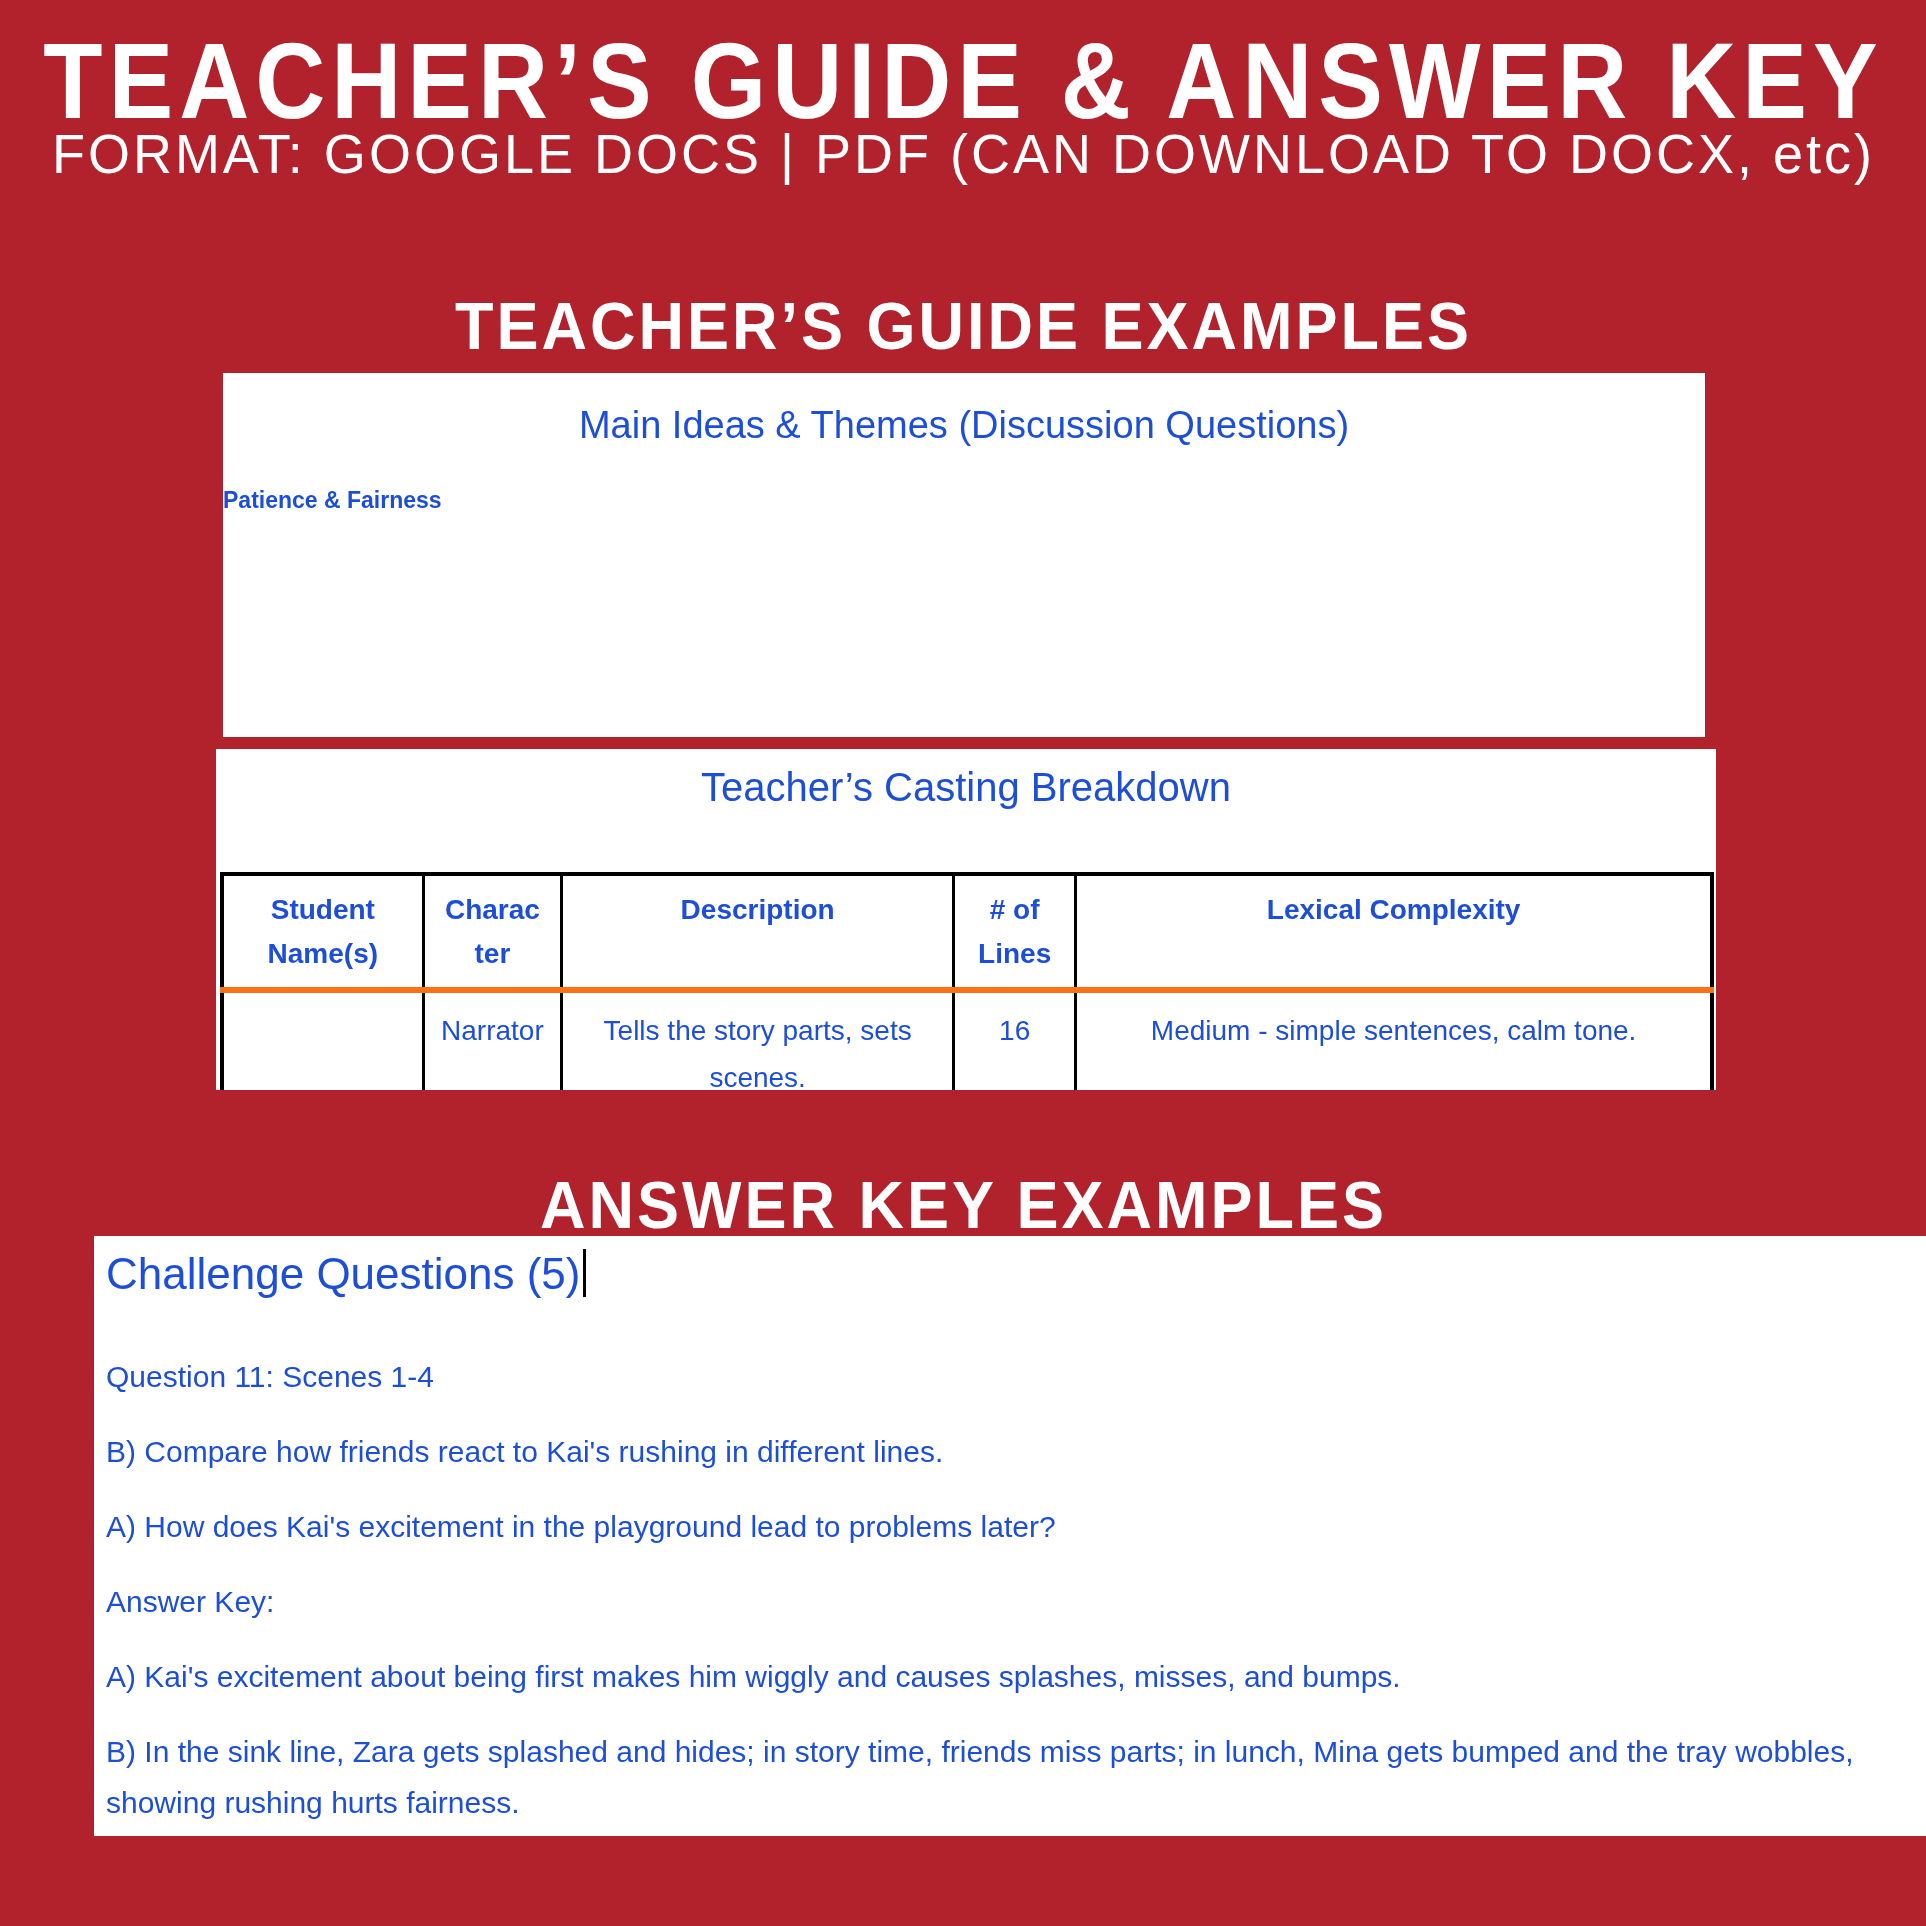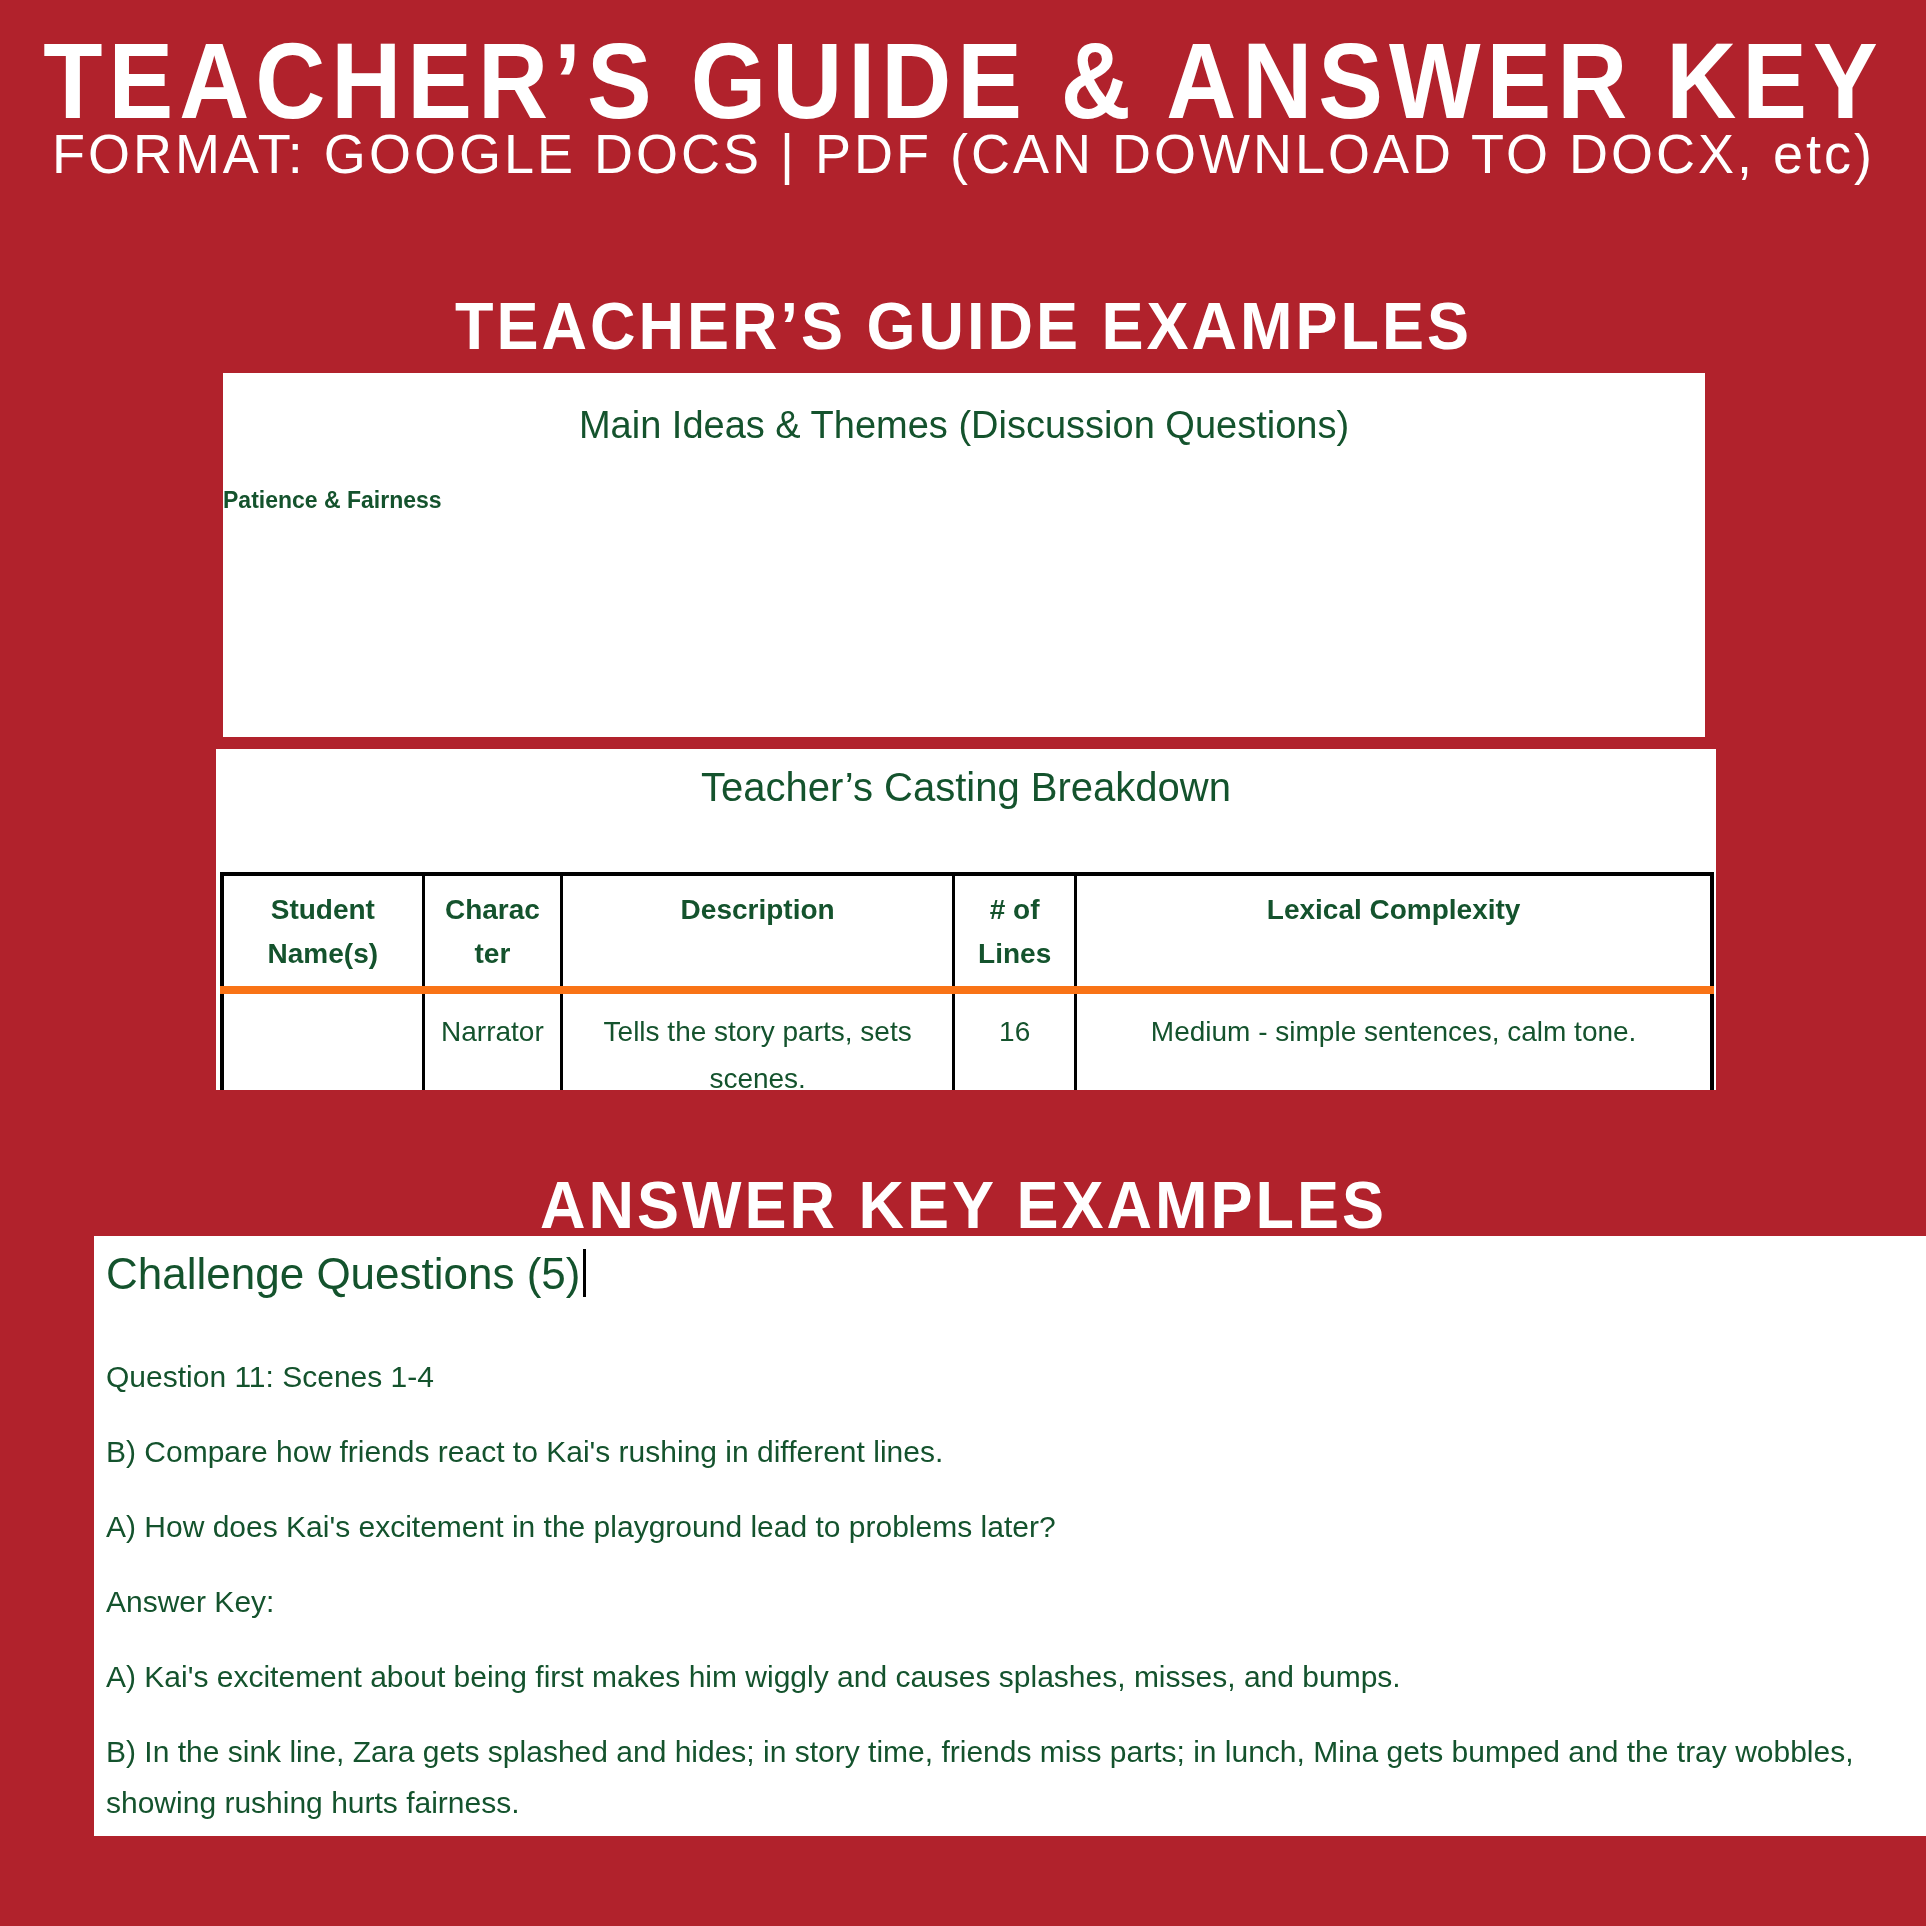--- a/index.html
+++ b/index.html
@@ -43,21 +43,21 @@
     transform: scaleY(1.06);
     transform-origin: top center;
   }
   .sec-guide  { top: 293px; }
   .sec-answer { top: 1172px; }
 
   
   .panel {
     position: absolute;
     background: #ffffff;
-    color: #14532d;
+    color: #1d4ed8;
     overflow: hidden;
   }
   .panel-discussion { left: 223px; top: 373px;  width: 1482px; height: 364px; }
   .panel-casting    { left: 216px; top: 749px;  width: 1500px; height: 341px; }
   .panel-answerkey  { left: 94px;  top: 1236px; width: 1860px; height: 600px; padding: 0 30px 0 12px; }
 
   
   .doc-title {
     margin-top: 30px;
     text-align: center;
@@ -100,21 +100,21 @@
     border: 3px solid #000;
     text-align: center;
     vertical-align: top;
     font-size: 28px;
   }
   .casting-table th {
     font-weight: bold;
     line-height: 44px;
     padding: 12px 8px 0;
     height: 116px;
-    border-bottom: 8px solid #f97316;
+    border-bottom: 6px solid #f97316;
     white-space: pre-line;
   }
   .casting-table td {
     font-weight: normal;
     line-height: 47px;
     padding: 14px 8px 0;
     height: 168px;
   }
 
   

